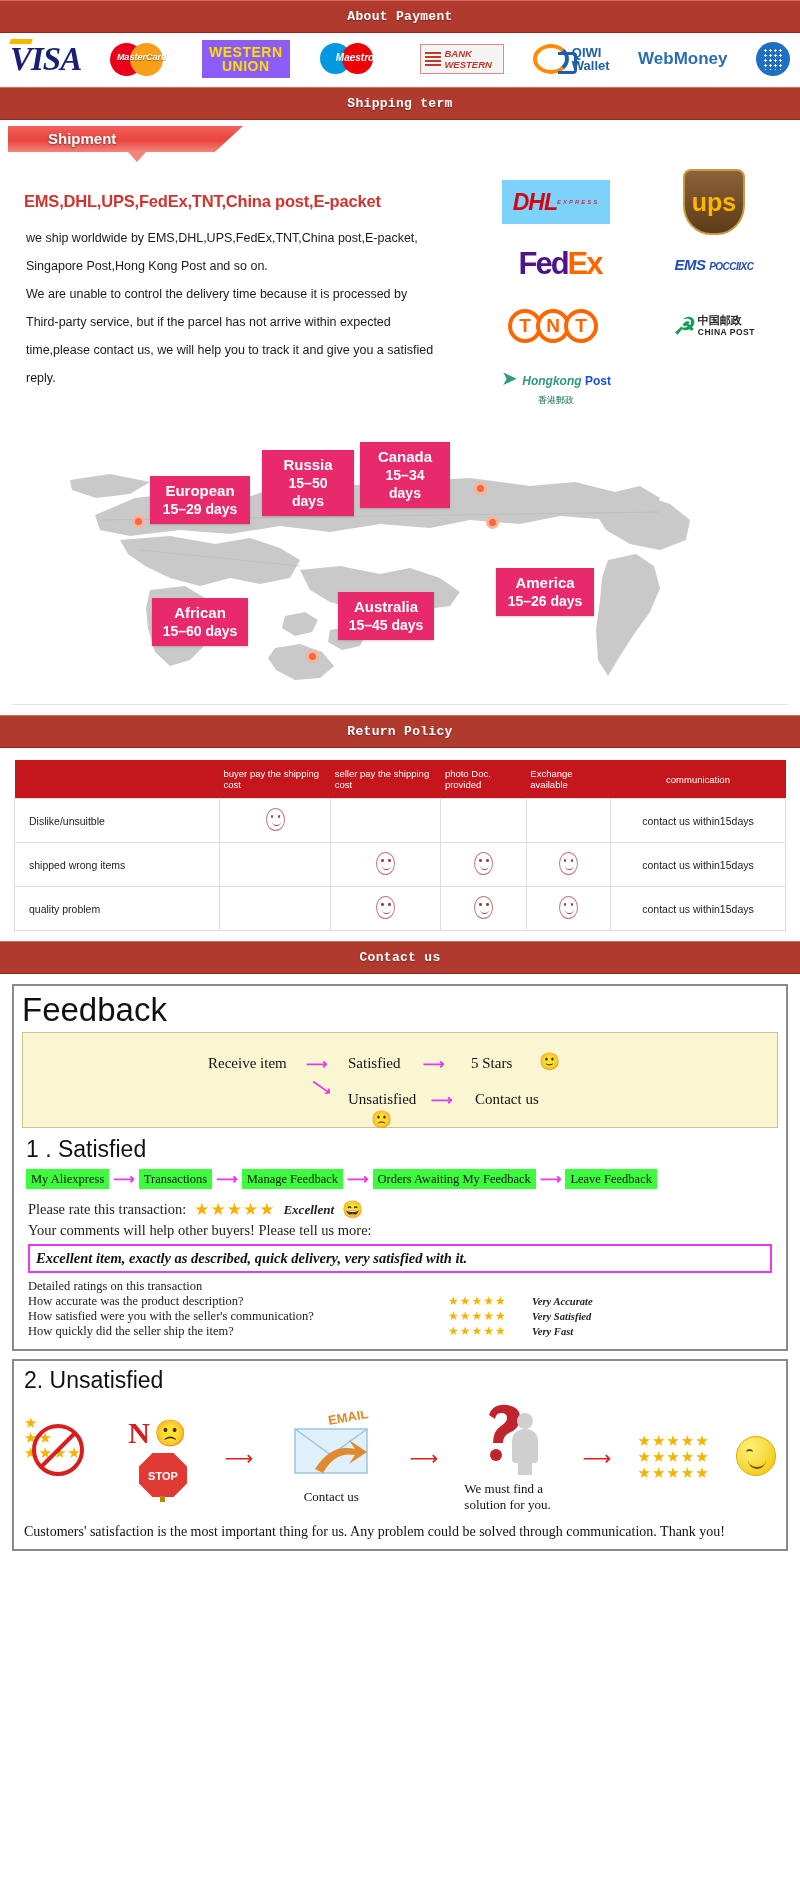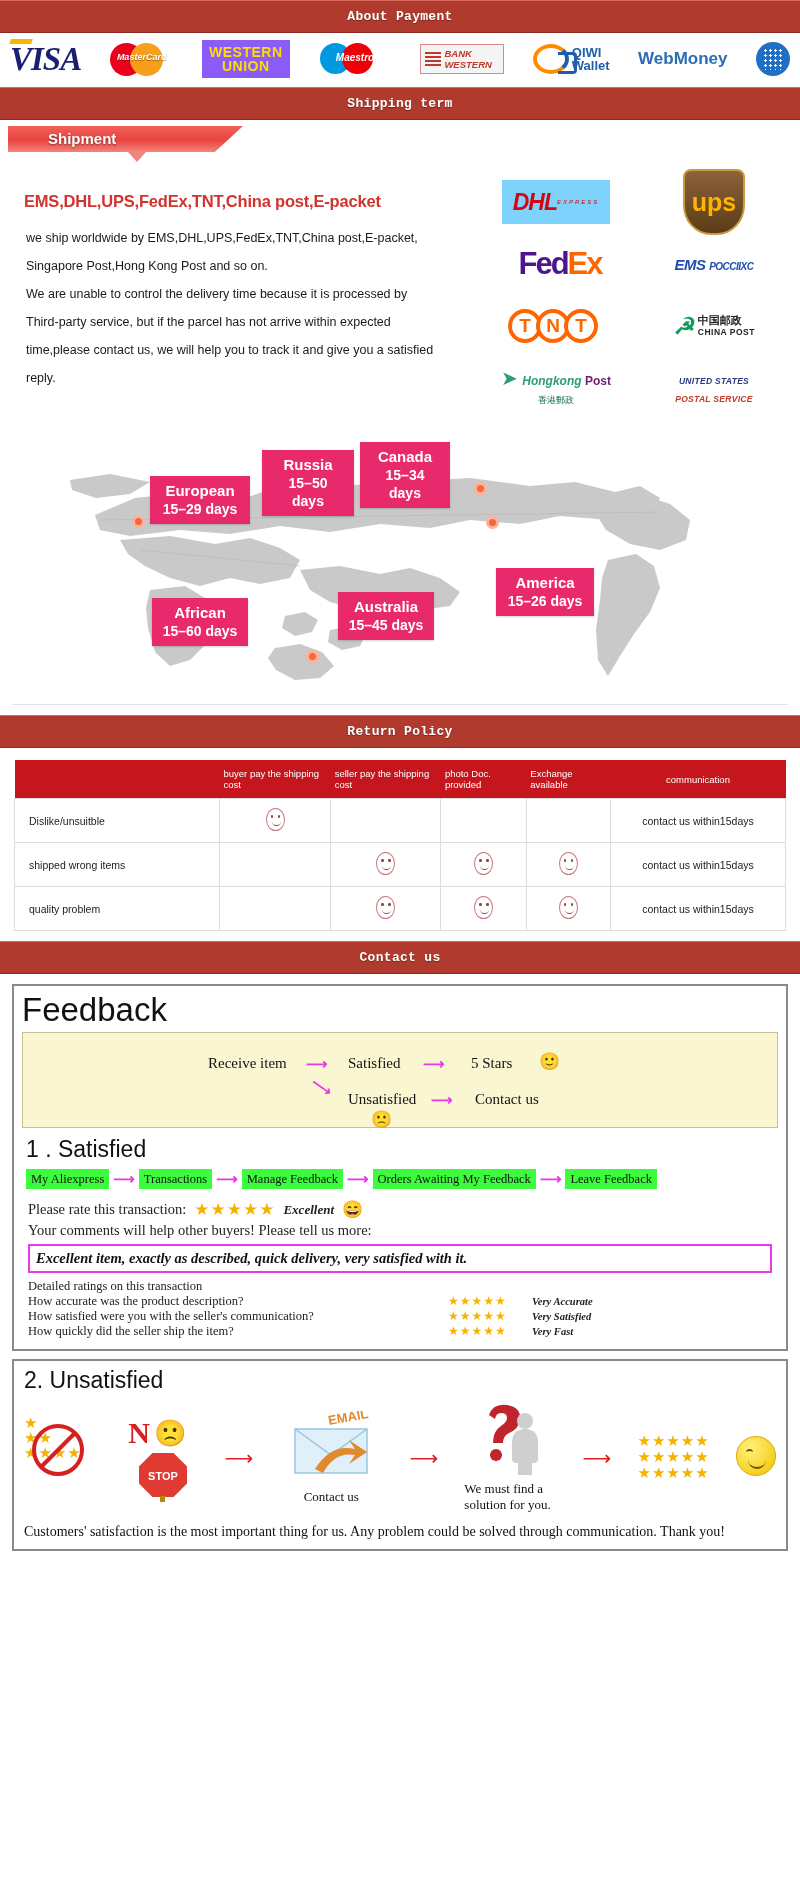--- a/index.html
+++ b/index.html
@@ -145,21 +145,21 @@
     color:#ff6600; font-weight:bold; font-size:19px; display:flex;
     align-items:center; justify-content:center; margin-left:-6px; background:#fff;
   }
   .chinapost{ display:flex; align-items:center; gap:4px; }
   .chinapost .mk{ color:#0f9d58; font-size:23px; font-weight:bold; font-style:italic; }
   .chinapost .tx{ color:#222; font-size:11px; font-weight:bold; line-height:11px; }
   .chinapost .tx small{ font-size:8.5px; letter-spacing:.5px; }
   .hkpost{ text-align:center; }
   .hkpost .bird{ color:#2e9b7a; font-size:20px; line-height:18px; }
   .hkpost .t1{ font-size:12px; font-weight:bold; }
-  .hkpost .t1 i{ color:#2e9b7a; font-style:italic; } .hkpost .t1 b{ color:#701a75; }
+  .hkpost .t1 i{ color:#2e9b7a; font-style:italic; } .hkpost .t1 b{ color:#1d4ed8; }
   .hkpost .t2{ font-size:9px; color:#1b6e53; }
   .usps{ text-align:center; }
   .usps .bar{
     width:86px;height:26px;background:#2b3681; position:relative;
     clip-path:polygon(0 0,100% 0,72% 100%,0 100%);
   }
   .usps .bar::after{
     content:""; position:absolute; left:14px; top:5px; width:56px;height:11px;
     background:#fff; clip-path:polygon(0 0,100% 0,62% 100%,0 100%);
   }
@@ -385,27 +385,20 @@
             <span>中国邮政</span><br>
             <small>CHINA POST</small>
           </span>
         </span>
       </div>
       <div class="logo-cell">
         <span class="hkpost">
           <span class="bird">➤</span>
           <span class="t1"><i>Hongkong</i> <b>Post</b></span><br>
           <span class="t2">香港郵政</span>
-        </span>
-      </div>
-      <div class="logo-cell">
-        <span class="usps">
-          <span class="bar"></span>
-          <span class="u1">UNITED STATES</span><br>
-          <span class="u2">POSTAL SERVICE</span>
         </span>
       </div>
     </div>
   </div>
 
   <div class="map-wrap">
     <svg class="map-svg" viewBox="0 0 800 285" preserveAspectRatio="none">
       <g fill="#c9c9c9">
         <path d="M95 95 L135 78 L190 72 L240 80 L268 70 L300 76 L340 66 L400 62 L470 58 L530 66 L575 62 L615 72 L640 66 L660 78 L650 95 L610 100 L560 96 L520 104 L470 100 L430 108 L380 104 L330 112 L280 106 L230 114 L180 110 L130 116 L100 110 Z"></path>
         <path d="M120 120 L170 116 L215 124 L250 118 L280 128 L300 140 L290 158 L260 164 L230 158 L200 166 L170 158 L145 146 L128 134 Z"></path>

